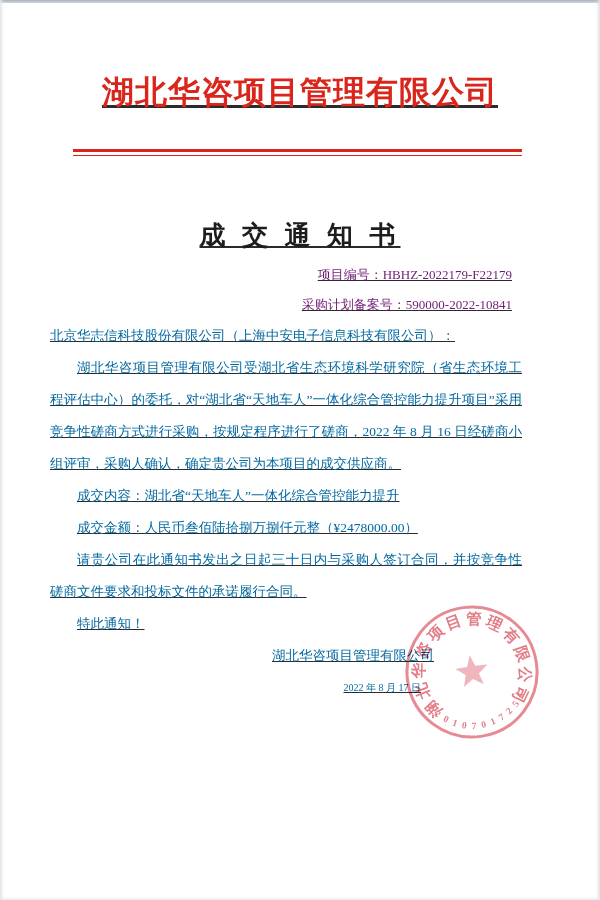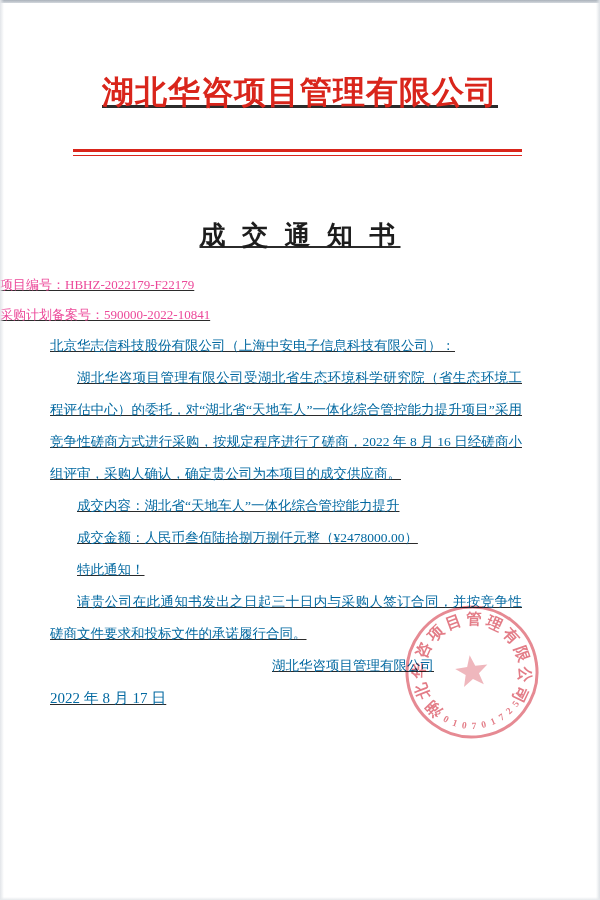--- a/index.html
+++ b/index.html
@@ -44,38 +44,39 @@
     margin-top: 62px;
     text-align: center;
     font-size: 26px;
     line-height: 36px;
     font-weight: bold;
     letter-spacing: 5px;
     color: #1d1d1d;
   }
 
   .meta {
-    margin-top: 16px;
+    margin-top: 6px;
     padding-right: 88px;
+    text-align: right;
     font-size: 13px;
     line-height: 30px;
-    color: #ec4899;
+    color: #701a75;
   }
 
   .body-text {
     padding: 0 78px 0 50px;
     font-size: 13.5px;
     line-height: 32px;
     text-align: justify;
     color: #0369a1;
   }
   .indent { text-indent: 2em; }
 
   .sign-company { text-align: right; padding-right: 88px;  font-size: 13.5px; line-height: 32px; }
-  .sign-date    { padding-right: 101px; font-size: 15px; line-height: 32px; }
+  .sign-date    { text-align: right; padding-right: 101px; font-size: 10px; line-height: 32px; }
 
   .footer {
     position: absolute;
     left: 72px; top: 706px;
     width: 452px;
     font-size: 13px;
     color: #222222;
   }
   .footer-rule { border-top: 1.5px solid #3c3c3c; margin-bottom: 4px; }
   .footer-line { line-height: 20px; }
@@ -116,22 +117,22 @@
   <div class="meta">
     <div>项目编号：HBHZ-2022179-F22179</div>
     <div>采购计划备案号：590000-2022-10841</div>
   </div>
 
   <div class="body-text">
     <div>北京华志信科技股份有限公司（上海中安电子信息科技有限公司）：</div>
     <div class="indent">湖北华咨项目管理有限公司受湖北省生态环境科学研究院（省生态环境工程评估中心）的委托，对“湖北省“天地车人”一体化综合管控能力提升项目”采用竞争性磋商方式进行采购，按规定程序进行了磋商，2022 年 8 月 16 日经磋商小组评审，采购人确认，确定贵公司为本项目的成交供应商。</div>
     <div class="indent">成交内容：湖北省“天地车人”一体化综合管控能力提升</div>
     <div class="indent">成交金额：人民币叁佰陆拾捌万捌仟元整（¥2478000.00）</div>
+    <div class="indent">请贵公司在此通知书发出之日起三十日内与采购人签订合同，并按竞争性磋商文件要求和投标文件的承诺履行合同。</div>
     <div class="indent">特此通知！</div>
-    <div class="indent">请贵公司在此通知书发出之日起三十日内与采购人签订合同，并按竞争性磋商文件要求和投标文件的承诺履行合同。</div>
     <div class="sign-company">湖北华咨项目管理有限公司</div>
     <div class="sign-date">2022 年 8 月 17 日</div>
   </div>
 
   <svg class="seal" viewBox="0 0 150 150" xmlns="http://www.w3.org/2000/svg">
     <defs>
       <path id="sealTopArc" d="M 41.1 108.9 A 48 48 0 1 1 108.9 108.9" fill="none"></path>
       <path id="sealBottomArc" d="M 24.7 101.7 A 57 57 0 0 0 125.3 101.7" fill="none"></path>
     </defs>
     <circle cx="75" cy="75" r="65" fill="none" stroke="#dd5f6c" stroke-width="3" opacity="0.9"></circle>

